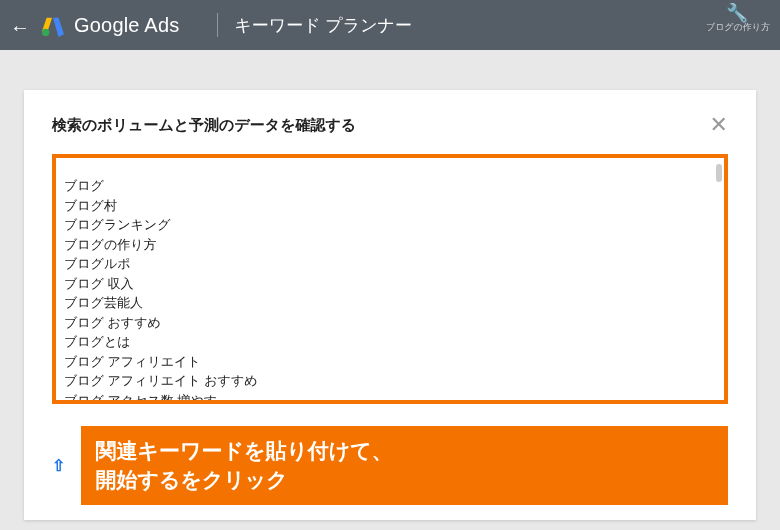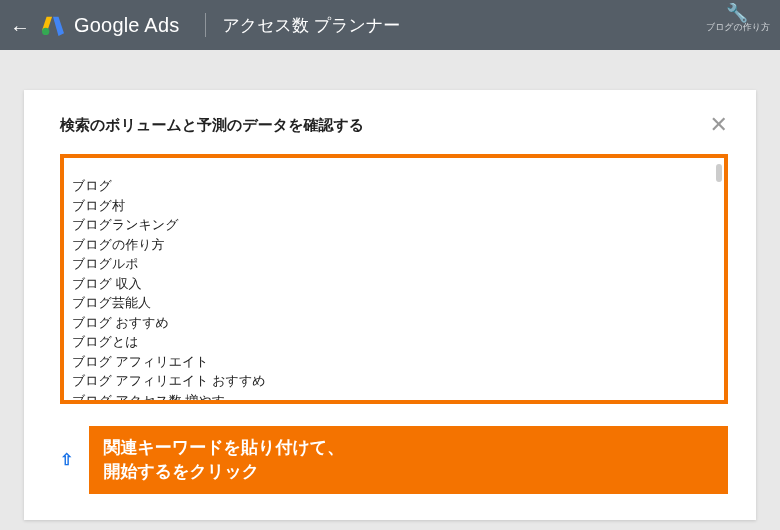--- a/index.html
+++ b/index.html
@@ -20,22 +20,22 @@
     position: relative;
   }
   .back-arrow {
     color: #fff;
     font-size: 20px;
     margin-right: 12px;
     cursor: pointer;
   }
   .logo {
     display: flex;
-    align-items: flex-start;
-    margin-right: 10px;
+    align-items: flex-end;
+    margin-right: 22px;
   }
   .logo-mark {
     width: 22px;
     height: 22px;
     margin-right: 10px;
     position: relative;
   }
   .logo-mark svg { width: 22px; height: 22px; }
   .brand {
     font-size: 20px;
@@ -58,21 +58,21 @@
     top: 4px;
     text-align: center;
     color: #cfd3d7;
     cursor: pointer;
   }
   .tools .wrench { font-size: 18px; line-height: 18px; }
   .tools .label { font-size: 9px; line-height: 10px; white-space: nowrap; }
   .card {
     background: #fff;
     margin: 40px 24px 0 24px;
-    padding: 24px 28px 24px 36px;
+    padding: 24px 28px 24px 28px;
     box-shadow: 0 1px 3px rgba(0,0,0,0.15);
     position: relative;
     height: 430px;
   }
   .card-header {
     display: flex;
     justify-content: space-between;
     align-items: center;
     margin-bottom: 18px;
   }
@@ -124,21 +124,21 @@
     display: flex;
     align-items: center;
     gap: 6px;
     cursor: pointer;
     flex: 0 0 auto;
   }
   .upload-icon { font-size: 16px; font-weight: bold; }
   .callout {
     background: #f47300;
     color: #fff;
-    font-size: 17px;
+    font-size: 21px;
     font-weight: bold;
     padding: 10px 14px;
     line-height: 1.4;
     flex: 1;
     white-space: pre-line;
   }
   .start-btn {
     background: #1a73e8;
     color: #fff;
     font-size: 13px;
@@ -157,21 +157,21 @@
     <span class="logo-mark">
       <svg viewBox="0 0 24 24">
         <polygon points="5,3 11,3 5,21 0,18" fill="#fbbc04"></polygon>
         <polygon points="12,3 18,3 24,21 18,24" fill="#4285f4"></polygon>
         <circle cx="4" cy="19" r="4" fill="#34a853"></circle>
       </svg>
     </span>
     <span class="brand">Google Ads</span>
   </div>
   <div class="vdivider"></div>
-  <span class="page-title">アクセス数 プランナー</span>
+  <span class="page-title">キーワード プランナー</span>
   <div class="tools">
     <div class="wrench">🔧</div>
     <div class="label">ブログの作り方</div>
   </div>
 </div>
 
 <div class="card">
   <div class="card-header">
     <div class="card-title">検索のボリュームと予測のデータを確認する</div>
     <div class="close-x">✕</div>

